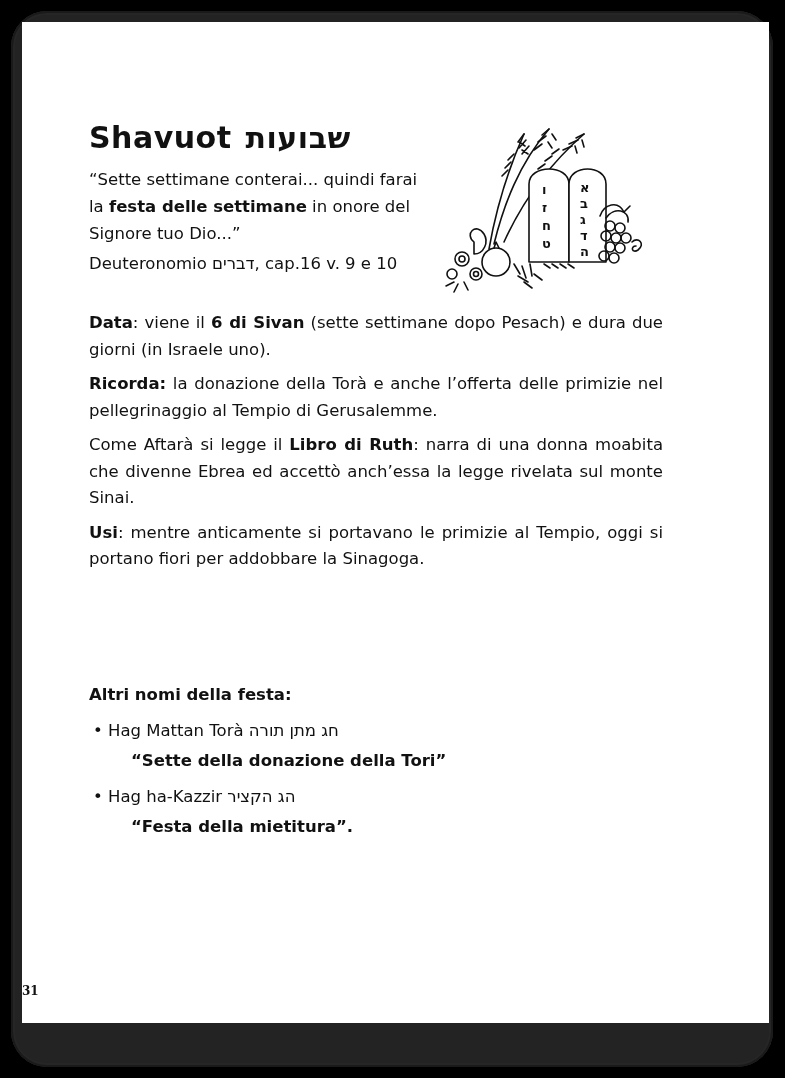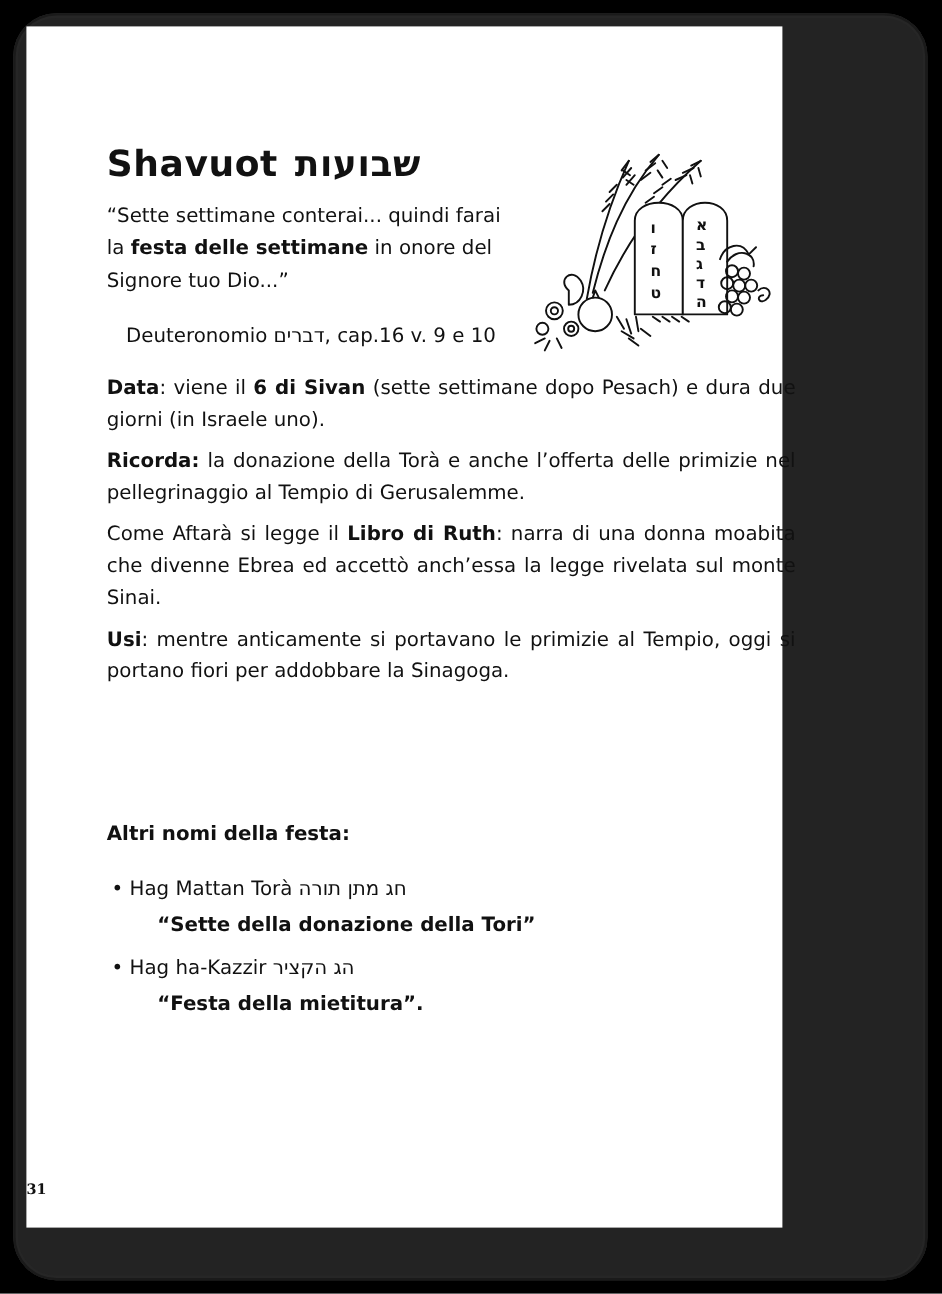--- a/index.html
+++ b/index.html
@@ -15,21 +15,21 @@
       position: absolute;
       left: 11px; top: 11px;
       width: 762px; height: 1056px;
       background: #232323;
       border-radius: 36px;
       box-shadow: inset 0 0 0 2px #1a1a1a, inset 0 0 0 4px #262626;
     }
     .page {
       position: absolute;
       left: 22px; top: 22px;
-      width: 630px; height: 1001px;
+      width: 747px; height: 1001px;
       background: #fff;
     }
     .title {
       position: absolute;
       left: 67px; top: 98px;
       font-size: 30px;
       font-weight: bold;
       letter-spacing: 0.5px;
       margin: 0;
     }
@@ -39,21 +39,21 @@
       left: 67px; top: 144px;
       width: 330px;
       font-size: 16.5px;
       line-height: 27px;
       margin: 0;
     }
     .source {
       position: absolute;
       left: 67px; top: 232px;
       font-size: 16.5px;
-      margin: 16px;
+      margin: 0;
       white-space: nowrap;
     }
     .illustration {
       position: absolute;
       left: 412px; top: 92px;
       width: 210px; height: 190px;
     }
     .body-text {
       position: absolute;
       left: 67px; top: 288px;
@@ -63,21 +63,21 @@
       text-align: justify;
     }
     .body-text p { margin: 0 0 8px 0; }
     .body-text b { font-weight: bold; }
     .others {
       position: absolute;
       left: 67px; top: 660px;
       width: 560px;
       font-size: 16.5px;
     }
-    .others .head { font-weight: bold; margin: 0 0 20px 0; line-height: 26px; }
+    .others .head { font-weight: bold; margin: 0 0 10px 0; line-height: 26px; }
     .others .item { margin: 4px; line-height: 26px; }
     .others .trans { margin: 4px 0 10px 42px; font-weight: bold; line-height: 26px; }
     .page-number {
       position: absolute;
       left: 0; width: 708px;
       top: 962px;
       text-align: left;
       font-family: "DejaVu Serif", serif;
       font-weight: bold;
       font-size: 12px;

